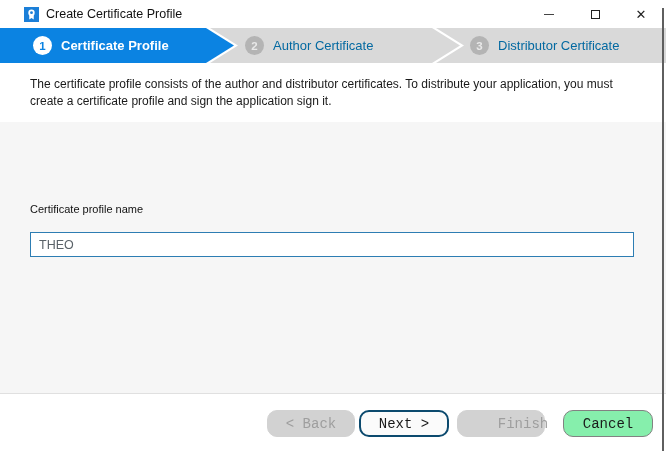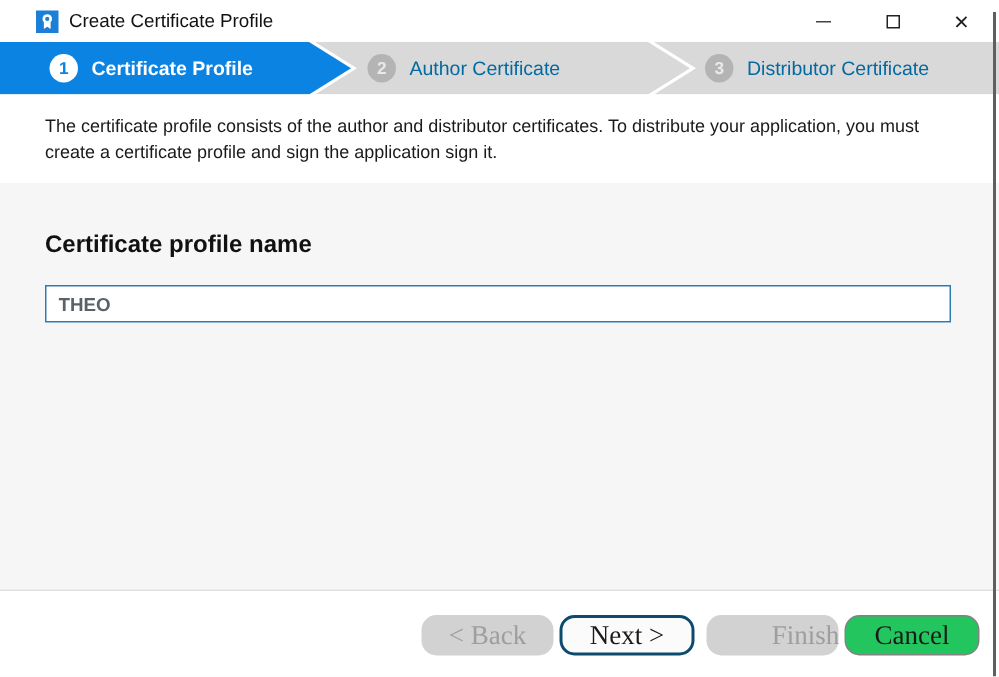--- a/index.html
+++ b/index.html
@@ -46,40 +46,40 @@
   .step-label { margin-left:9px; font-size:13px; white-space:nowrap; }
   .seg1 .step-label { color:#fff; font-weight:bold;text-align:center; }
   .seg2 .step-label, .seg3 .step-label { color:#0369a1; }
 
   
   .desc-band { height:59px; background:#fff; padding:13px 30px 0 30px; }
   .desc-band p { font-size:12px; color:#1a1a1a; line-height:17px; white-space:nowrap; }
 
   
   .form-area { height:271px; background:#f6f6f6; padding:33px 30px 0 30px; }
-  .field-label { font-size:16px; font-weight:bold; color:#111; display:block; }
+  .field-label { font-size:11px; font-weight:normal; color:#111; display:block;margin-top:48px; }
   .profile-input {
     margin-top:17px; width:604px; height:25px;
     border:1px solid #2d7db3; background:#fff;
     font-family:"Liberation Sans","DejaVu Sans",sans-serif;
-    font-size:12.5px; color:#5a6268; padding:0 8px; outline:none; display:block;font-weight:bold;
+    font-size:12.5px; color:#5a6268; padding:0 8px; outline:none; display:block;
   }
 
   
   .footer { height:58px; background:#fff; border-top:1px solid #e0e0e0; position:relative; }
   .btn-row { position:absolute; top:16px; right:13px; display:flex; align-items:center; }
   .btn {
-    height:27px; font-family:Liberation Serif, serif;
-    font-size:18px; display:flex; align-items:center; justify-content:center;
+    height:27px; font-family:Liberation Mono, monospace;
+    font-size:14px; display:flex; align-items:center; justify-content:center;
     cursor:default; user-select:none;border-radius:10px;
   }
   .btn-disabled { width:88px; background:#d2d2d2; color:#9e9e9e; border:1px solid #d2d2d2; }
   .btn-next { width:90px; background:#fbfbfb; color:#1a1a1a; border:2px solid #0c4a6e; margin-left:4px; }
   .btn-finish { margin-left:8px;padding-left:44px; }
-  .btn-cancel { width:90px; background:#22c55e; color:#1a1a1a; border:1px solid #828282; margin-left:4px; }
+  .btn-cancel { width:90px; background:#86efac; color:#1a1a1a; border:1px solid #828282; margin-left:18px; }
 
   
   .win-edge { position:absolute; top:8px; right:2px; bottom:0; width:2px; background:#5f5f5f; }
 </style>
 </head>
 <body>
 
 <div class="window">
 
   <div class="titlebar">

